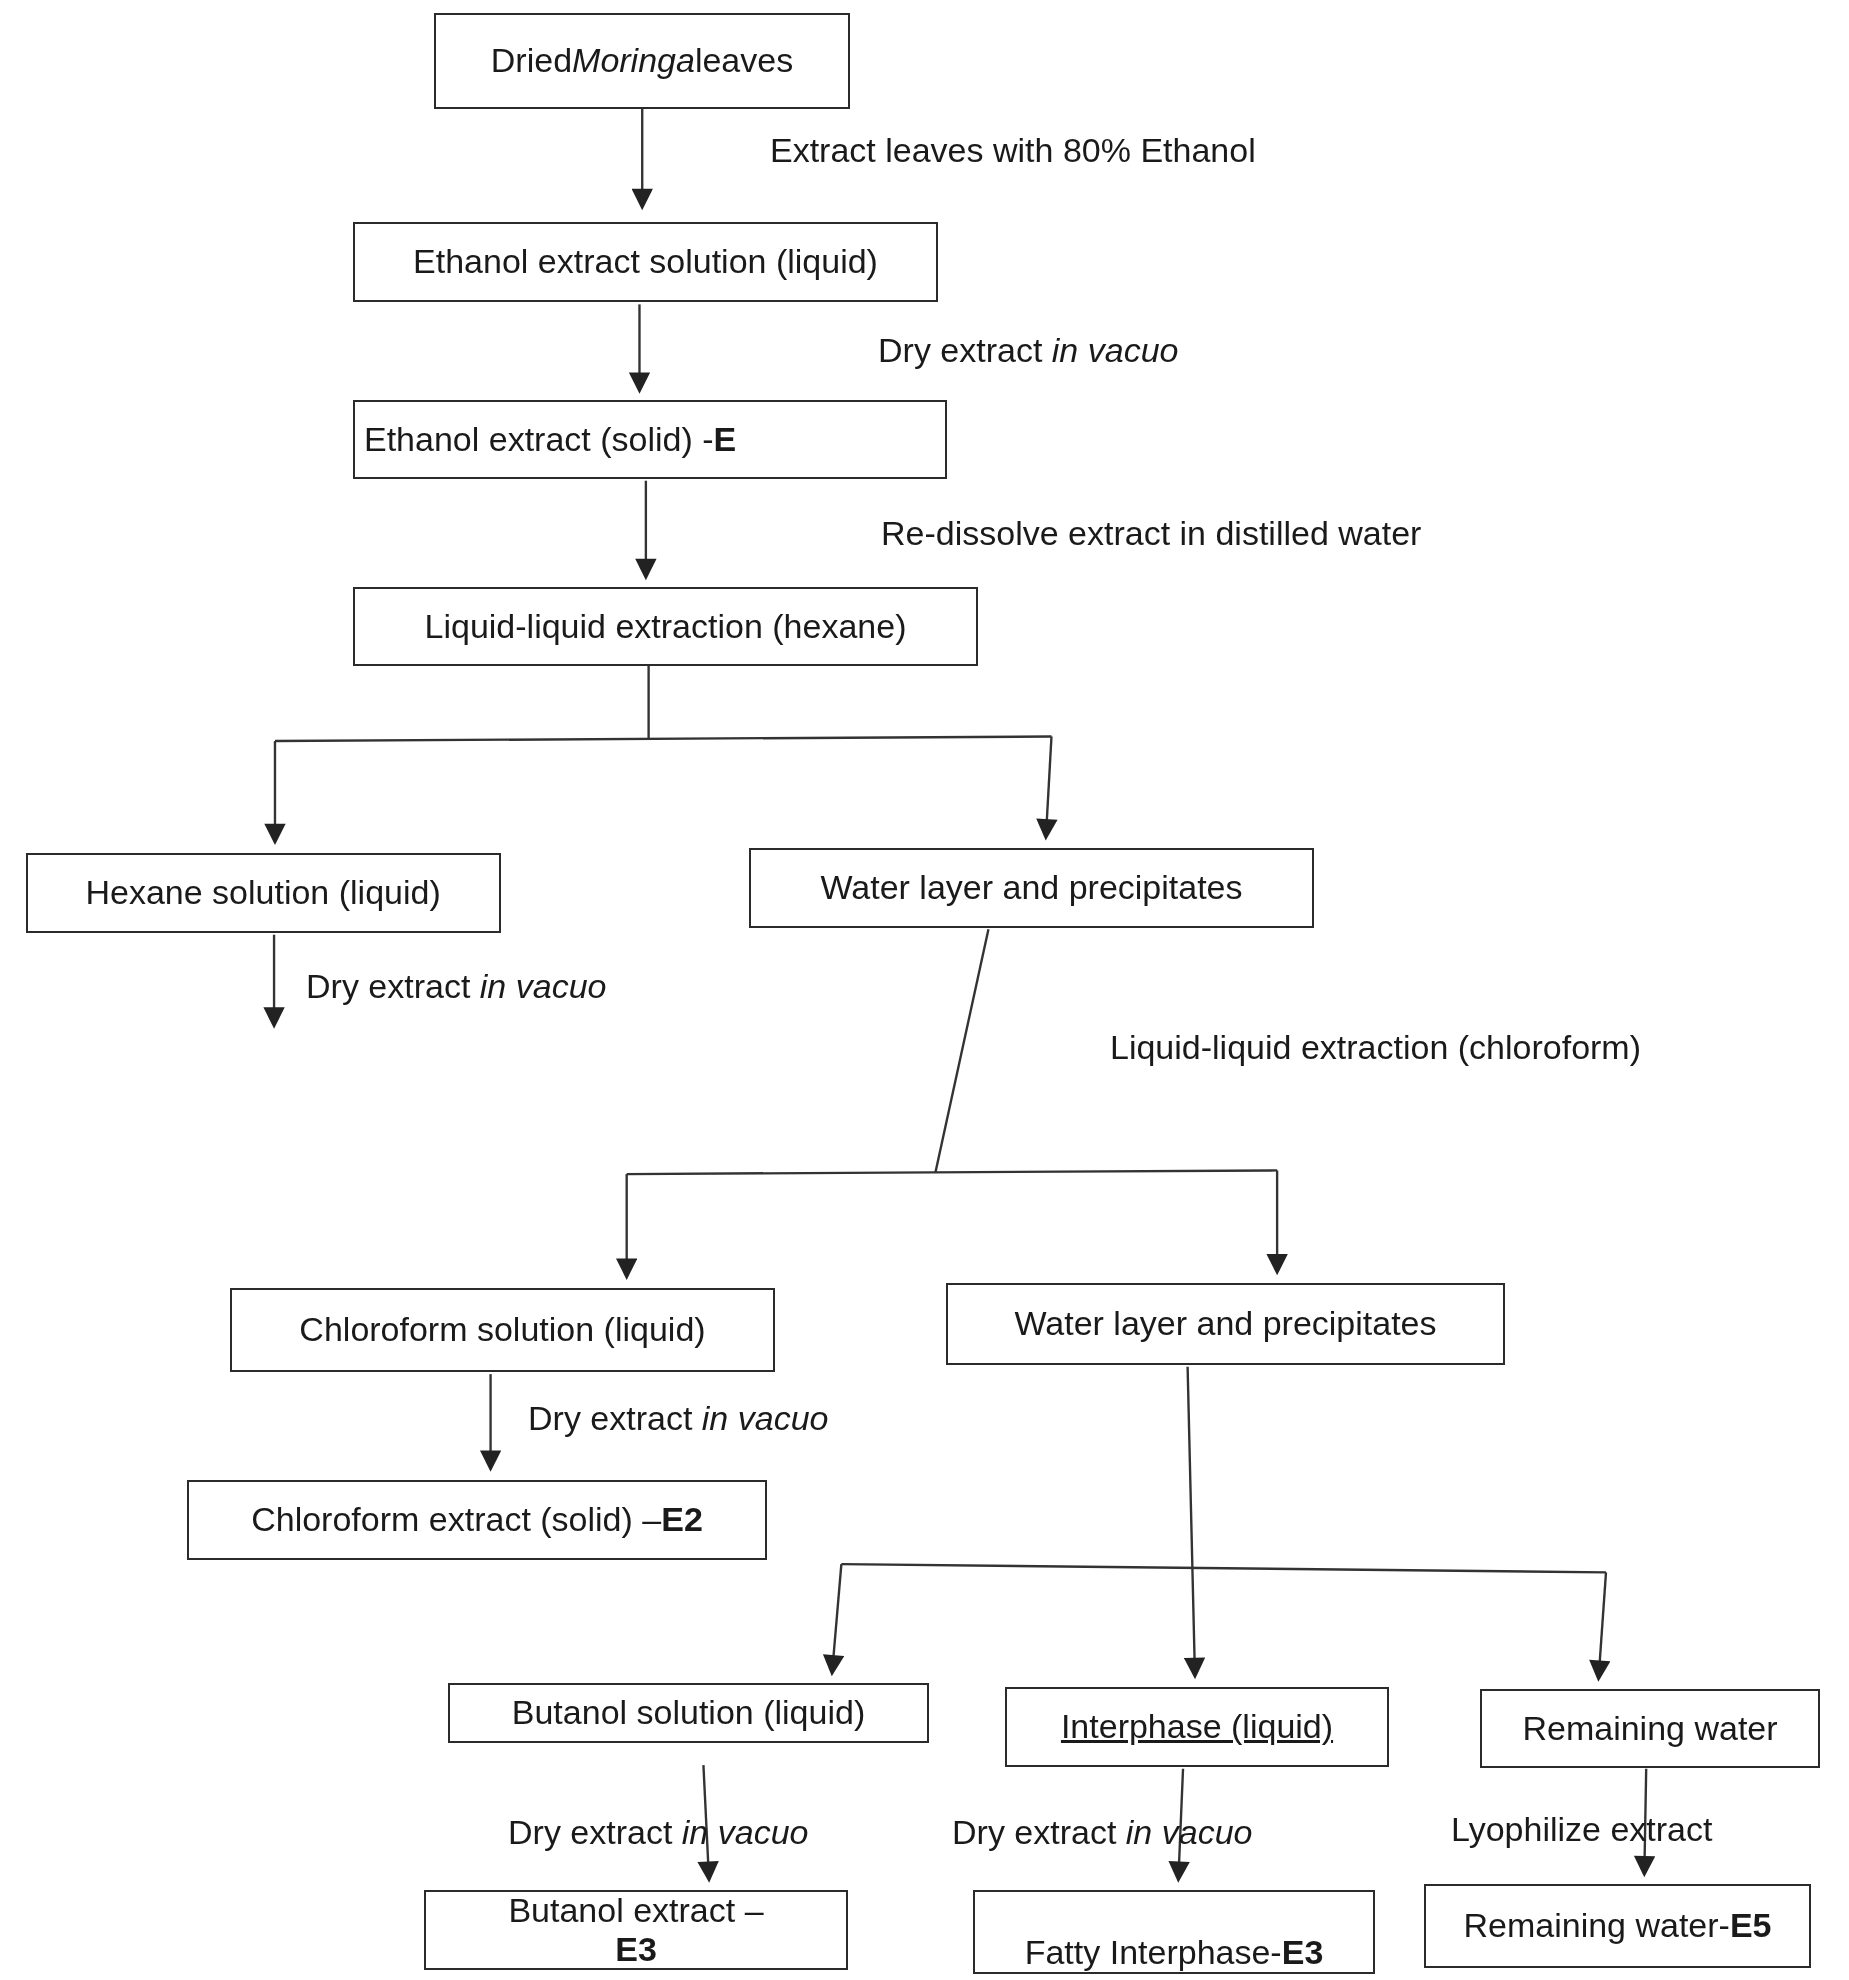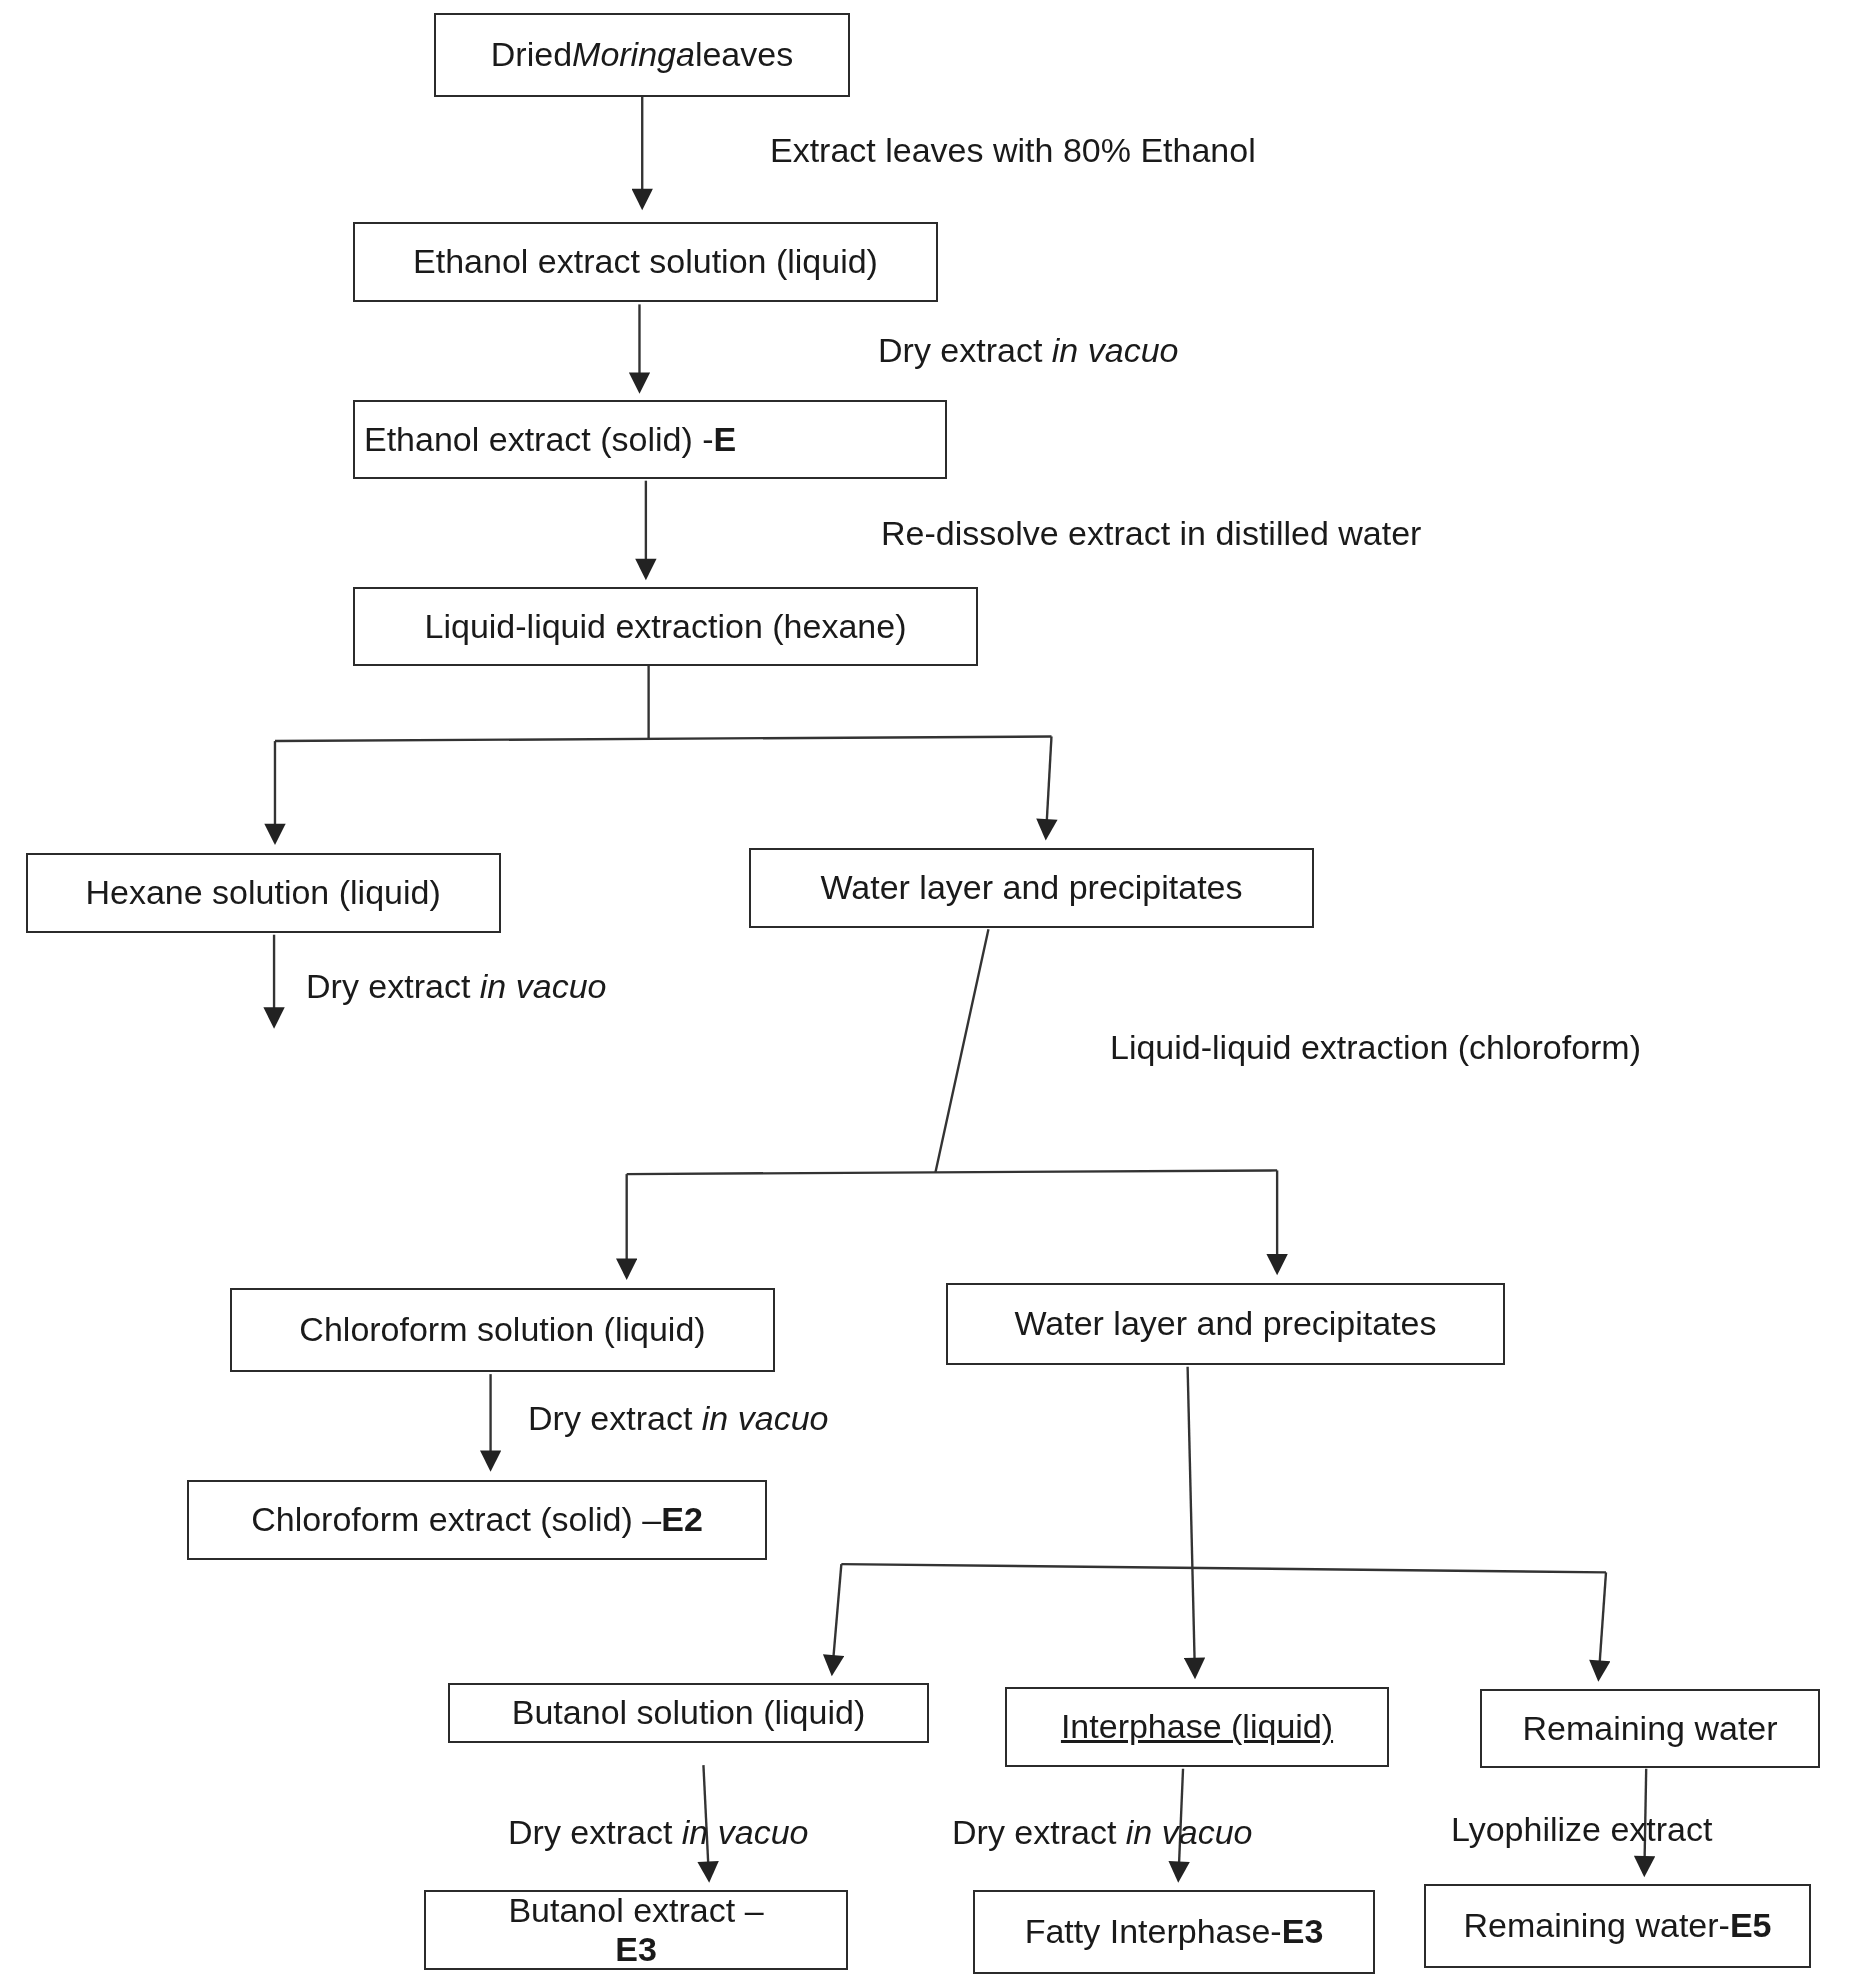--- a/index.html
+++ b/index.html
@@ -25,35 +25,35 @@
   .node.align-left{justify-content:flex-start;padding-left:9px;}
   .lbl{
     position:absolute;
     font-size:34px;line-height:51px;
     white-space:nowrap;
     z-index:3;
   }
   .it{font-style:italic;}
   .bold{font-weight:700;}
   
-  #n-dried            {left:434px; top:12.8px;   width:416px; height:84px;}
+  #n-dried            {left:434px; top:12.8px;   width:416px; height:96px;}
   #n-eth-sol          {left:353px; top:222px;  width:585px; height:80px;}
   #n-eth-solid        {left:353px; top:400px;  width:594px; height:79px;}
   #n-llx-hexane       {left:353px; top:587px;  width:625px; height:79px;}
   #n-hex-sol          {left:25.6px;  top:853px;  width:475px; height:80px;}
   #n-water1           {left:749px; top:848px;  width:565px; height:80px;}
   #n-hex-solid        {left:18.3px;  top:1035px; width:539px; height:82px;}
   #n-chl-sol          {left:230px; top:1288px; width:545px; height:84px;}
   #n-water2           {left:946px;top:1283px; width:559px; height:82px;}
   #n-chl-solid        {left:187px; top:1480px; width:580px; height:80px;}
   #n-but-sol          {left:448px; top:1683px; width:481px; height:60px;}
   #n-interphase       {left:1005px;top:1687px; width:384px; height:80px;text-decoration:underline;}
   #n-rem-water        {left:1480px;top:1689px; width:340px; height:79px;}
   #n-but-solid        {left:424px; top:1890px; width:424px; height:80px;flex-direction:column;}
-  #n-fatty            {left:973px;top:1890px; width:402px; height:84px;}
+  #n-fatty            {left:973px;top:1890px; width:402px; height:84px;align-items:flex-end;}
   #n-rem-e5           {left:1424px;top:1884px; width:387px; height:84px;}
   
   #t-reflux     {left:770px;  top:97px;margin-top:28px;}
   #t-dry1       {left:878px;  top:325px;}
   #t-redissolve {left:881px;  top:508px;}
   #t-dry2       {left:306px;  top:961px;}
   #t-llx-chl    {left:1110px; top:1022px;}
   #t-dry3       {left:528px;  top:1393px;}
   #t-dry4       {left:508px;  top:1807px;}
   #t-dry5       {left:952px; top:1807px;}

